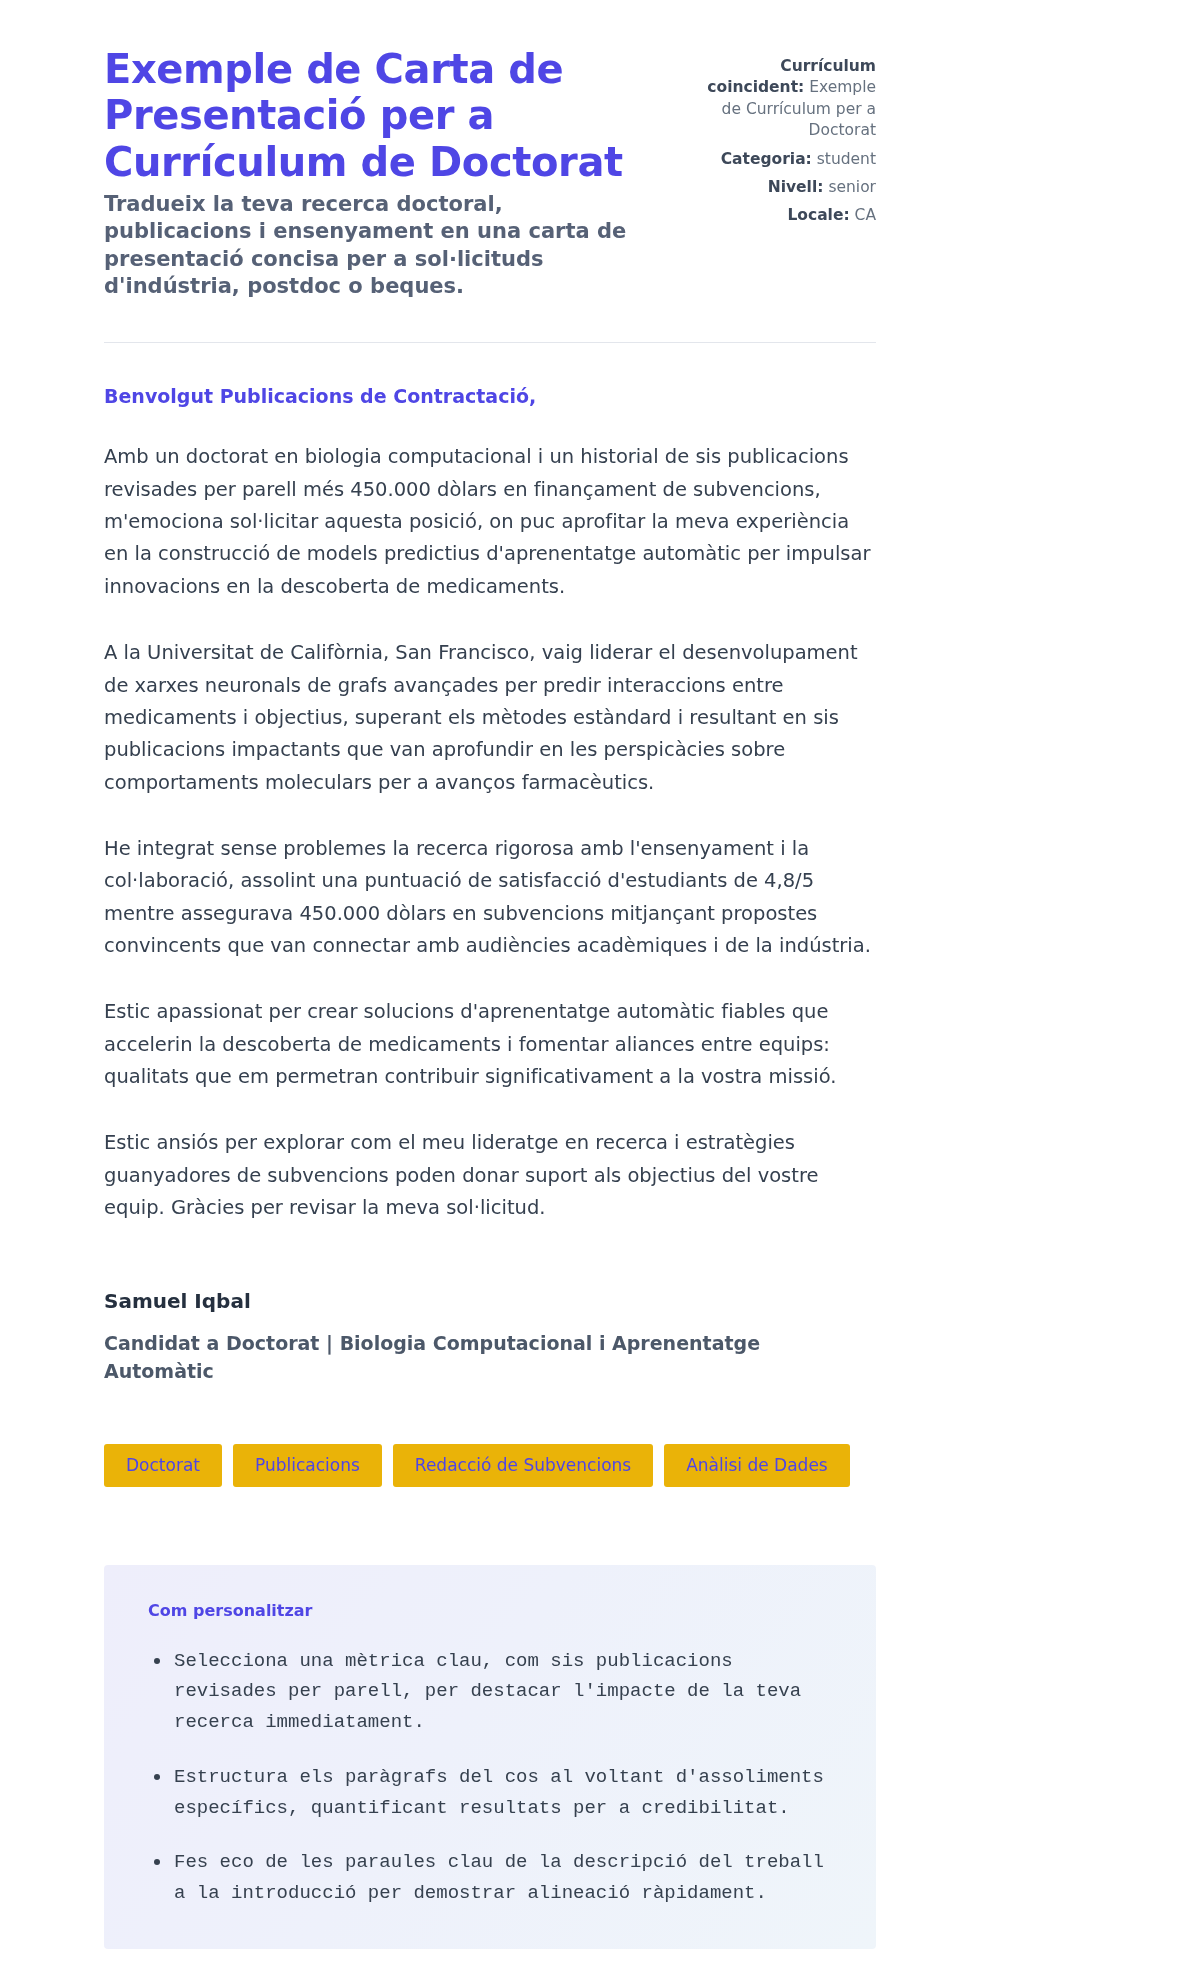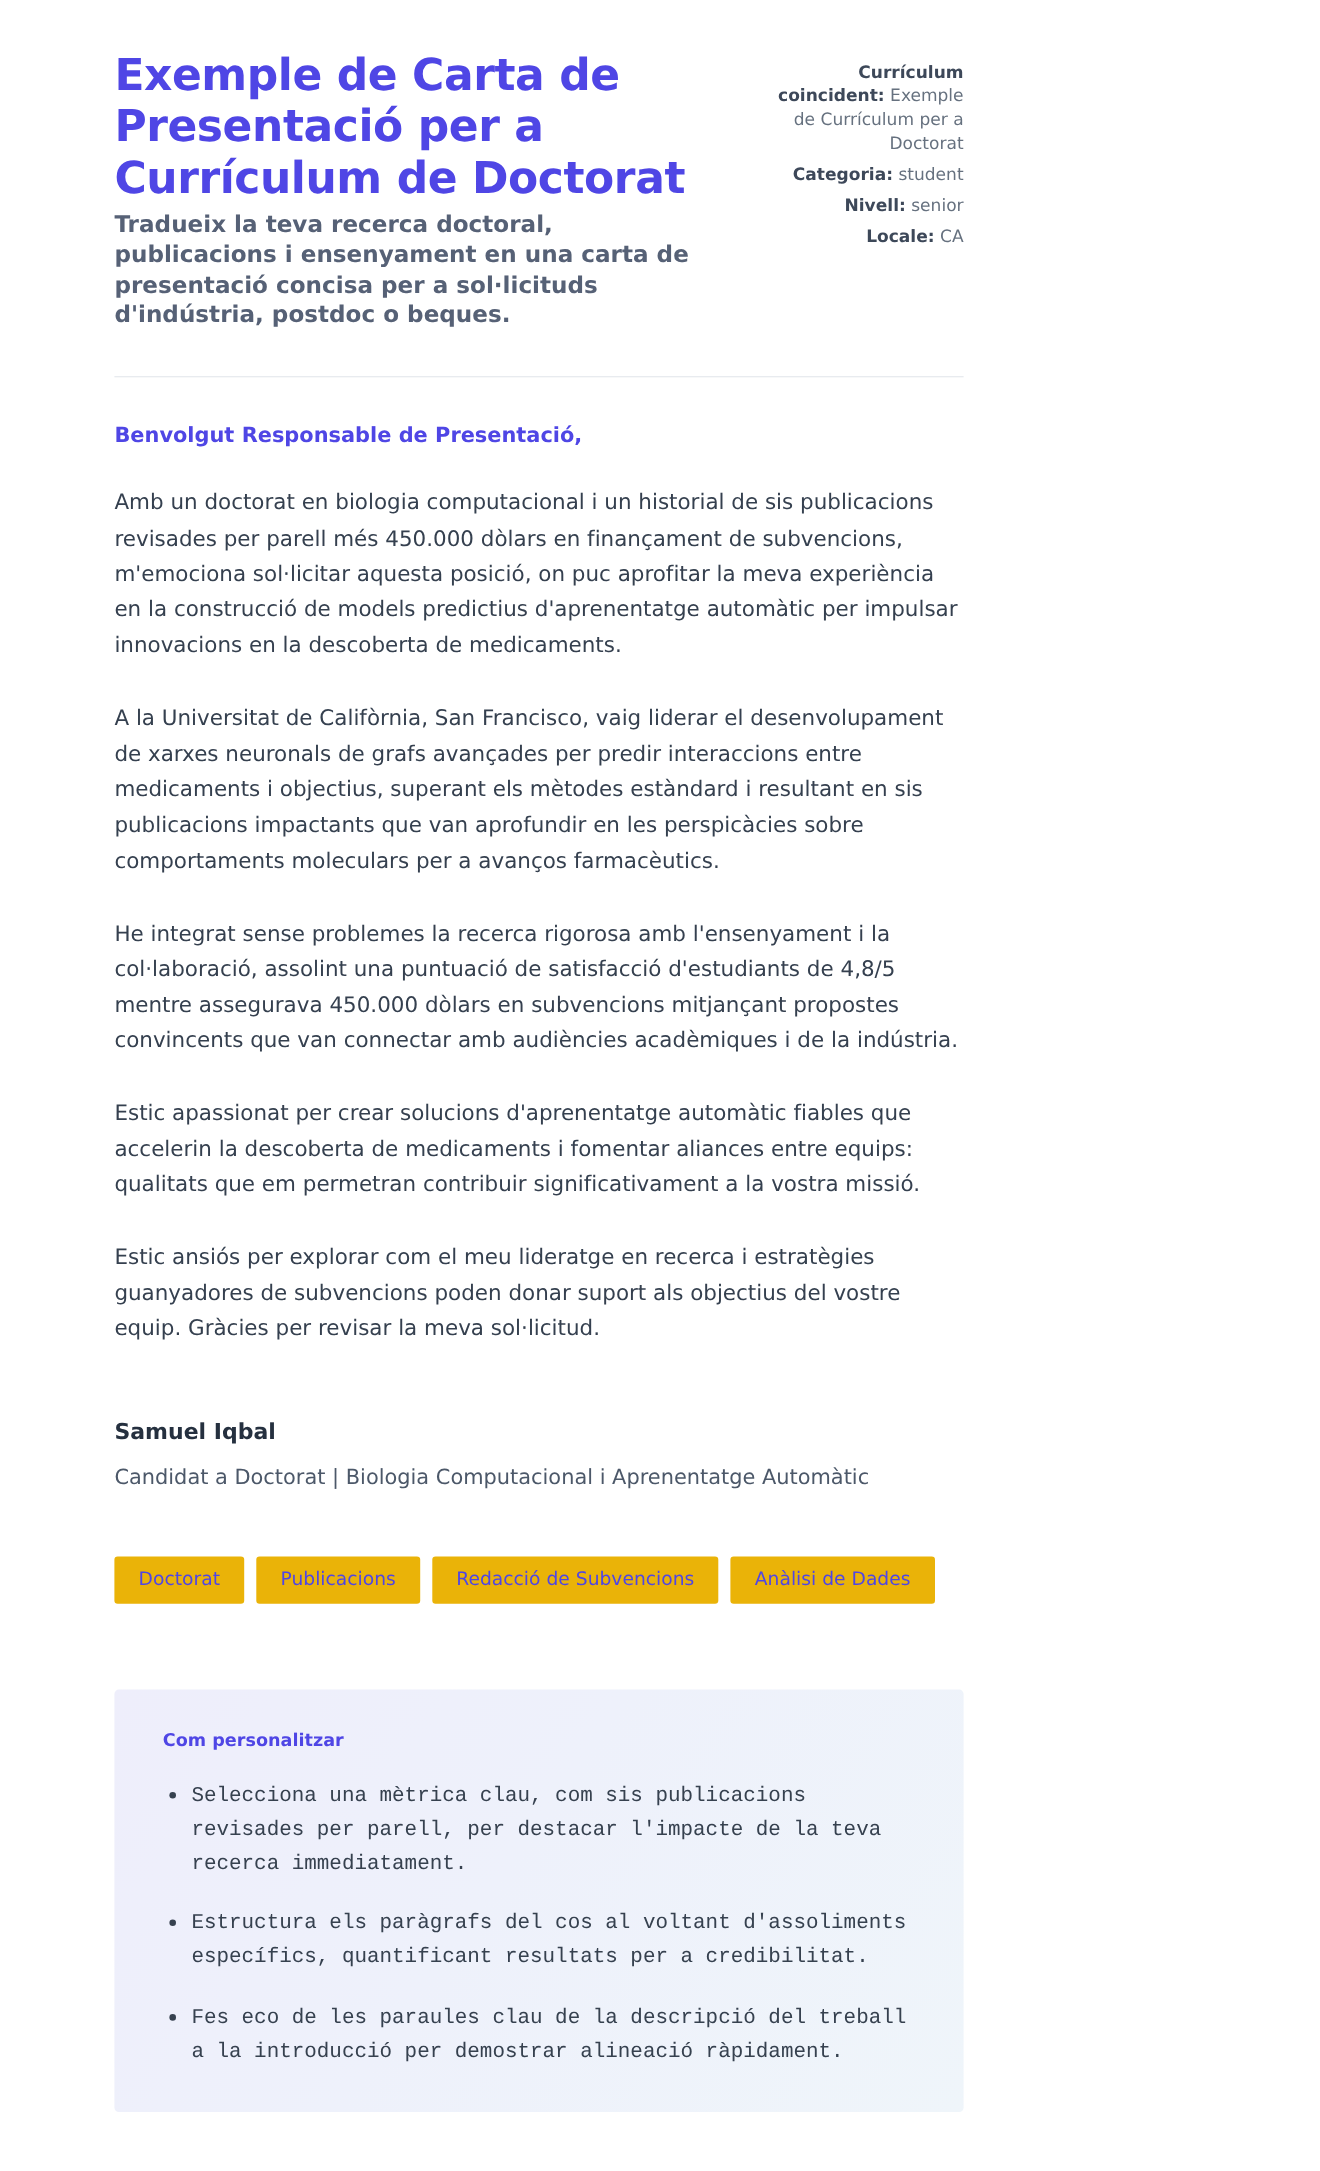--- a/index.html
+++ b/index.html
@@ -91,20 +91,21 @@
     margin: 0 0 16px 0;
     font-size: 20px;
     font-weight: 700;
     color: #25303f;
   }
   .sig-role {
     margin: 0;
     font-size: 19px;
     line-height: 1.5;
     color: #4c5869;
+    font-weight: bold;
   }
 
   
   .tags {
     display: flex;
     flex-wrap: wrap;
     gap: 11px;
     margin-top: 58px;
   }
   .tag {
@@ -183,21 +184,21 @@
       <div class="meta-row">
         <span class="meta-label">Locale:</span>
         <span class="meta-value">CA</span>
       </div>
     </div>
   </div>
 
   <div class="rule"></div>
 
   <div class="letter">
-    <p class="salutation">Benvolgut Responsable de Presentació,</p>
+    <p class="salutation">Benvolgut Publicacions de Contractació,</p>
 
     <p class="para">Amb un doctorat en biologia computacional i un historial de sis publicacions revisades per parell més 450.000 dòlars en finançament de subvencions, m'emociona sol·licitar aquesta posició, on puc aprofitar la meva experiència en la construcció de models predictius d'aprenentatge automàtic per impulsar innovacions en la descoberta de medicaments.</p>
     <p class="para">A la Universitat de Califòrnia, San Francisco, vaig liderar el desenvolupament de xarxes neuronals de grafs avançades per predir interaccions entre medicaments i objectius, superant els mètodes estàndard i resultant en sis publicacions impactants que van aprofundir en les perspicàcies sobre comportaments moleculars per a avanços farmacèutics.</p>
     <p class="para">He integrat sense problemes la recerca rigorosa amb l'ensenyament i la col·laboració, assolint una puntuació de satisfacció d'estudiants de 4,8/5 mentre assegurava 450.000 dòlars en subvencions mitjançant propostes convincents que van connectar amb audiències acadèmiques i de la indústria.</p>
     <p class="para">Estic apassionat per crear solucions d'aprenentatge automàtic fiables que accelerin la descoberta de medicaments i fomentar aliances entre equips: qualitats que em permetran contribuir significativament a la vostra missió.</p>
     <p class="para">Estic ansiós per explorar com el meu lideratge en recerca i estratègies guanyadores de subvencions poden donar suport als objectius del vostre equip. Gràcies per revisar la meva sol·licitud.</p>
 
     <div class="signature">
       <p class="sig-name">Samuel Iqbal</p>
       <p class="sig-role">Candidat a Doctorat | Biologia Computacional i Aprenentatge Automàtic</p>

